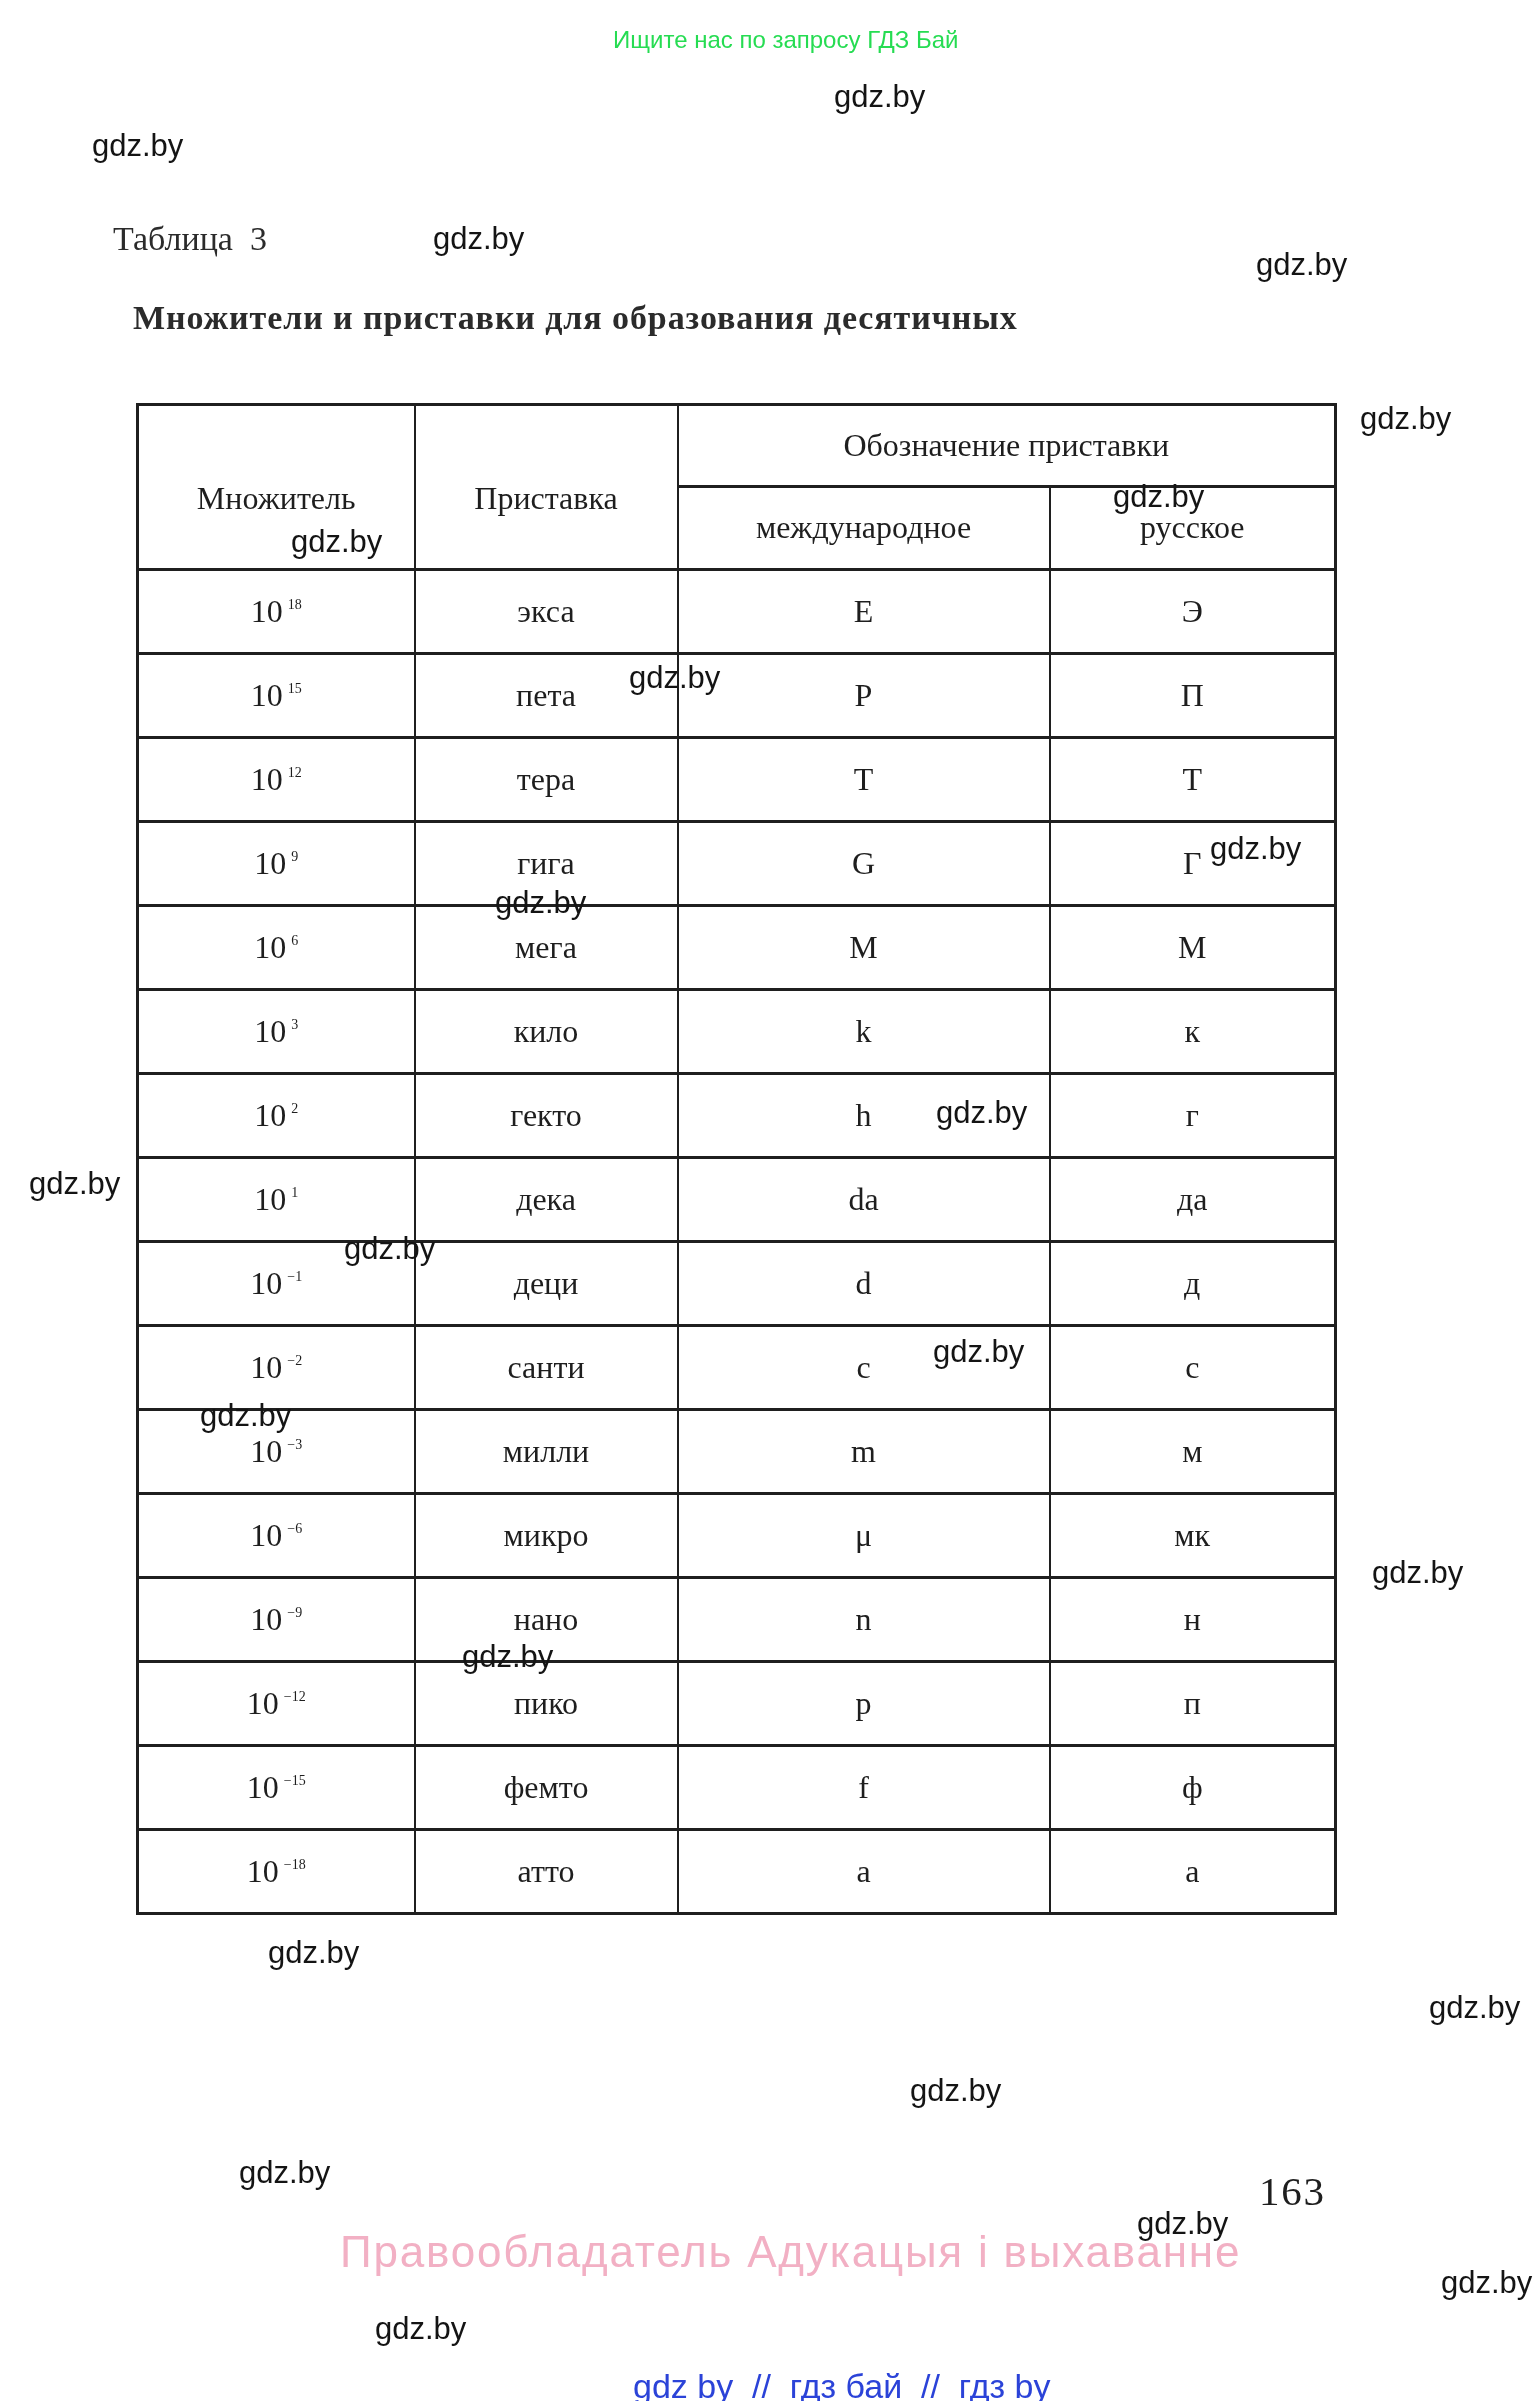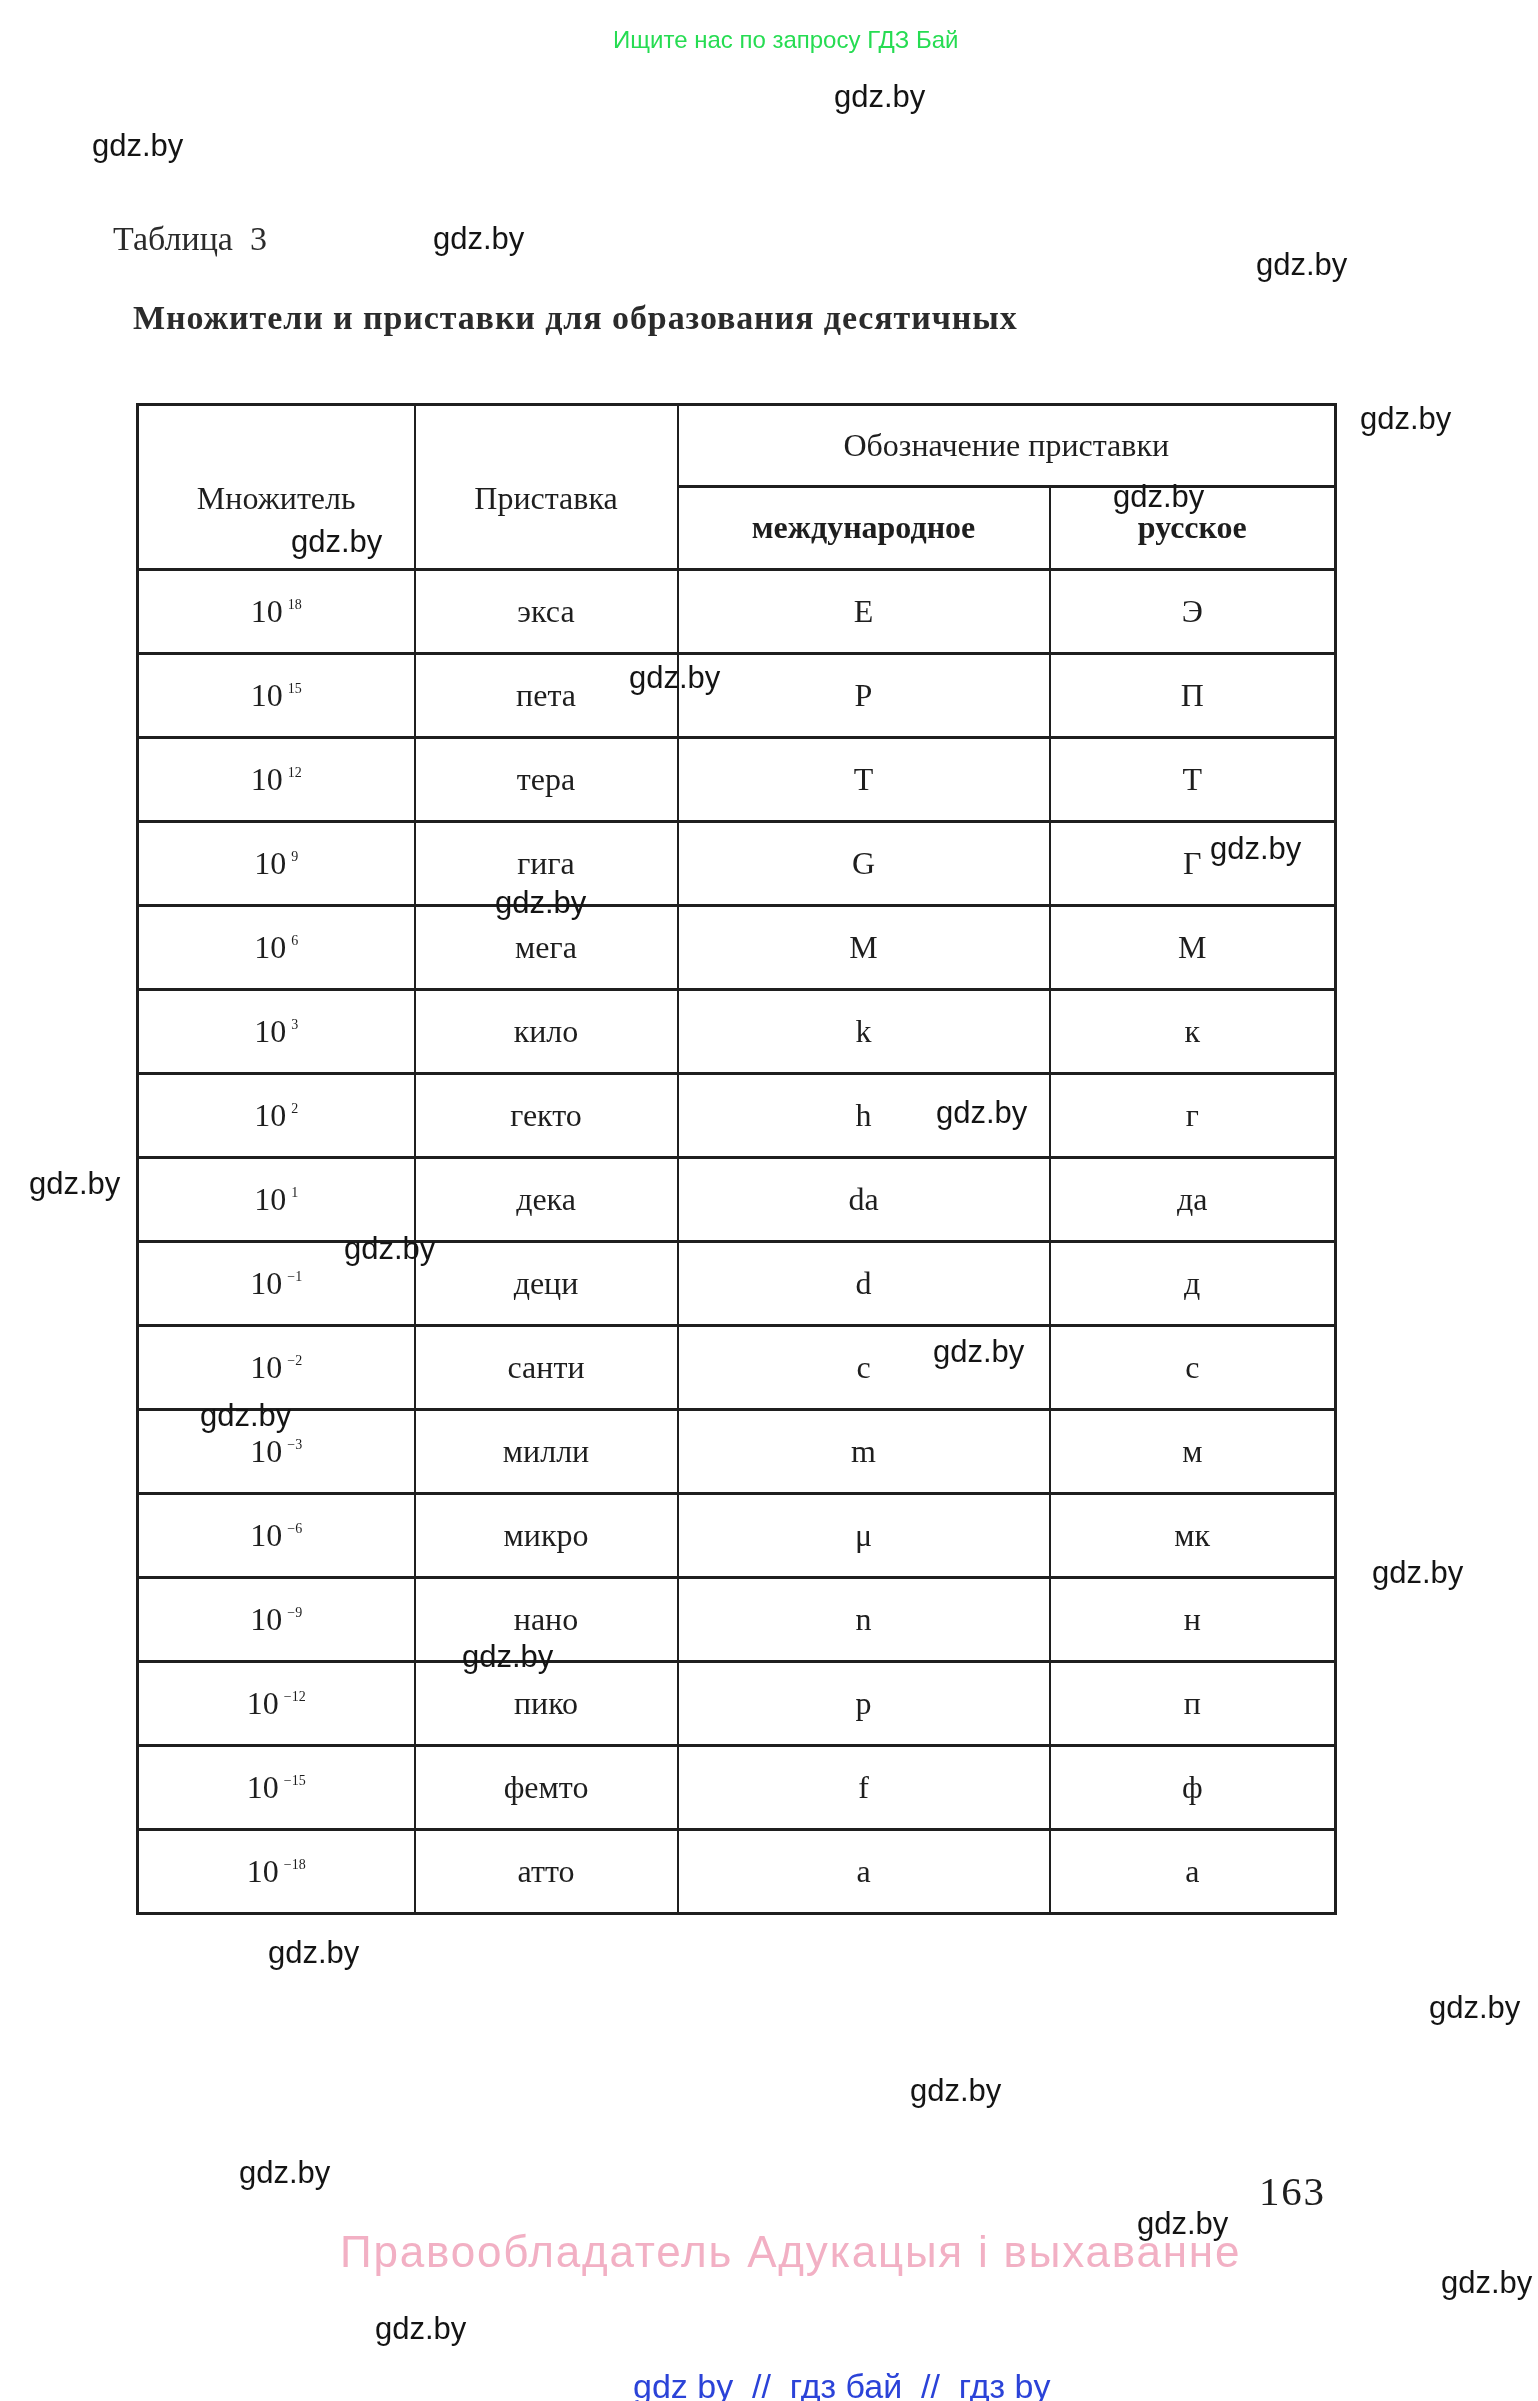--- a/index.html
+++ b/index.html
@@ -48,21 +48,21 @@
     border:2.7px solid #1f1f1f;
     border-top-width:3.5px; border-bottom-width:3.5px;
     text-align:center; vertical-align:middle;
     font-size:32px; font-weight:normal; color:#1e1e1e;
     padding:0; line-height:1.1;
   }
   #prefix-table tr.hdr-1 { height:82px; }
   #prefix-table tr.hdr-2 { height:83px; }
   #prefix-table tr.data  { height:84px; }
   #prefix-table th.rowspan-cell { padding-top:23px; }
-  #prefix-table th.sub-cell { padding-top:0;font-weight:bold; }
+  #prefix-table th.sub-cell { padding-top:0; }
   .exp {
     display:inline-block;
     font-size:14px;
     transform:translateY(-13.3px);
     margin-left:5px;
   }
   #page-number {
     position:absolute; left:1259px; top:2167px;
     font-size:41px; color:#1e1e1e; letter-spacing:1.8px;
   }

